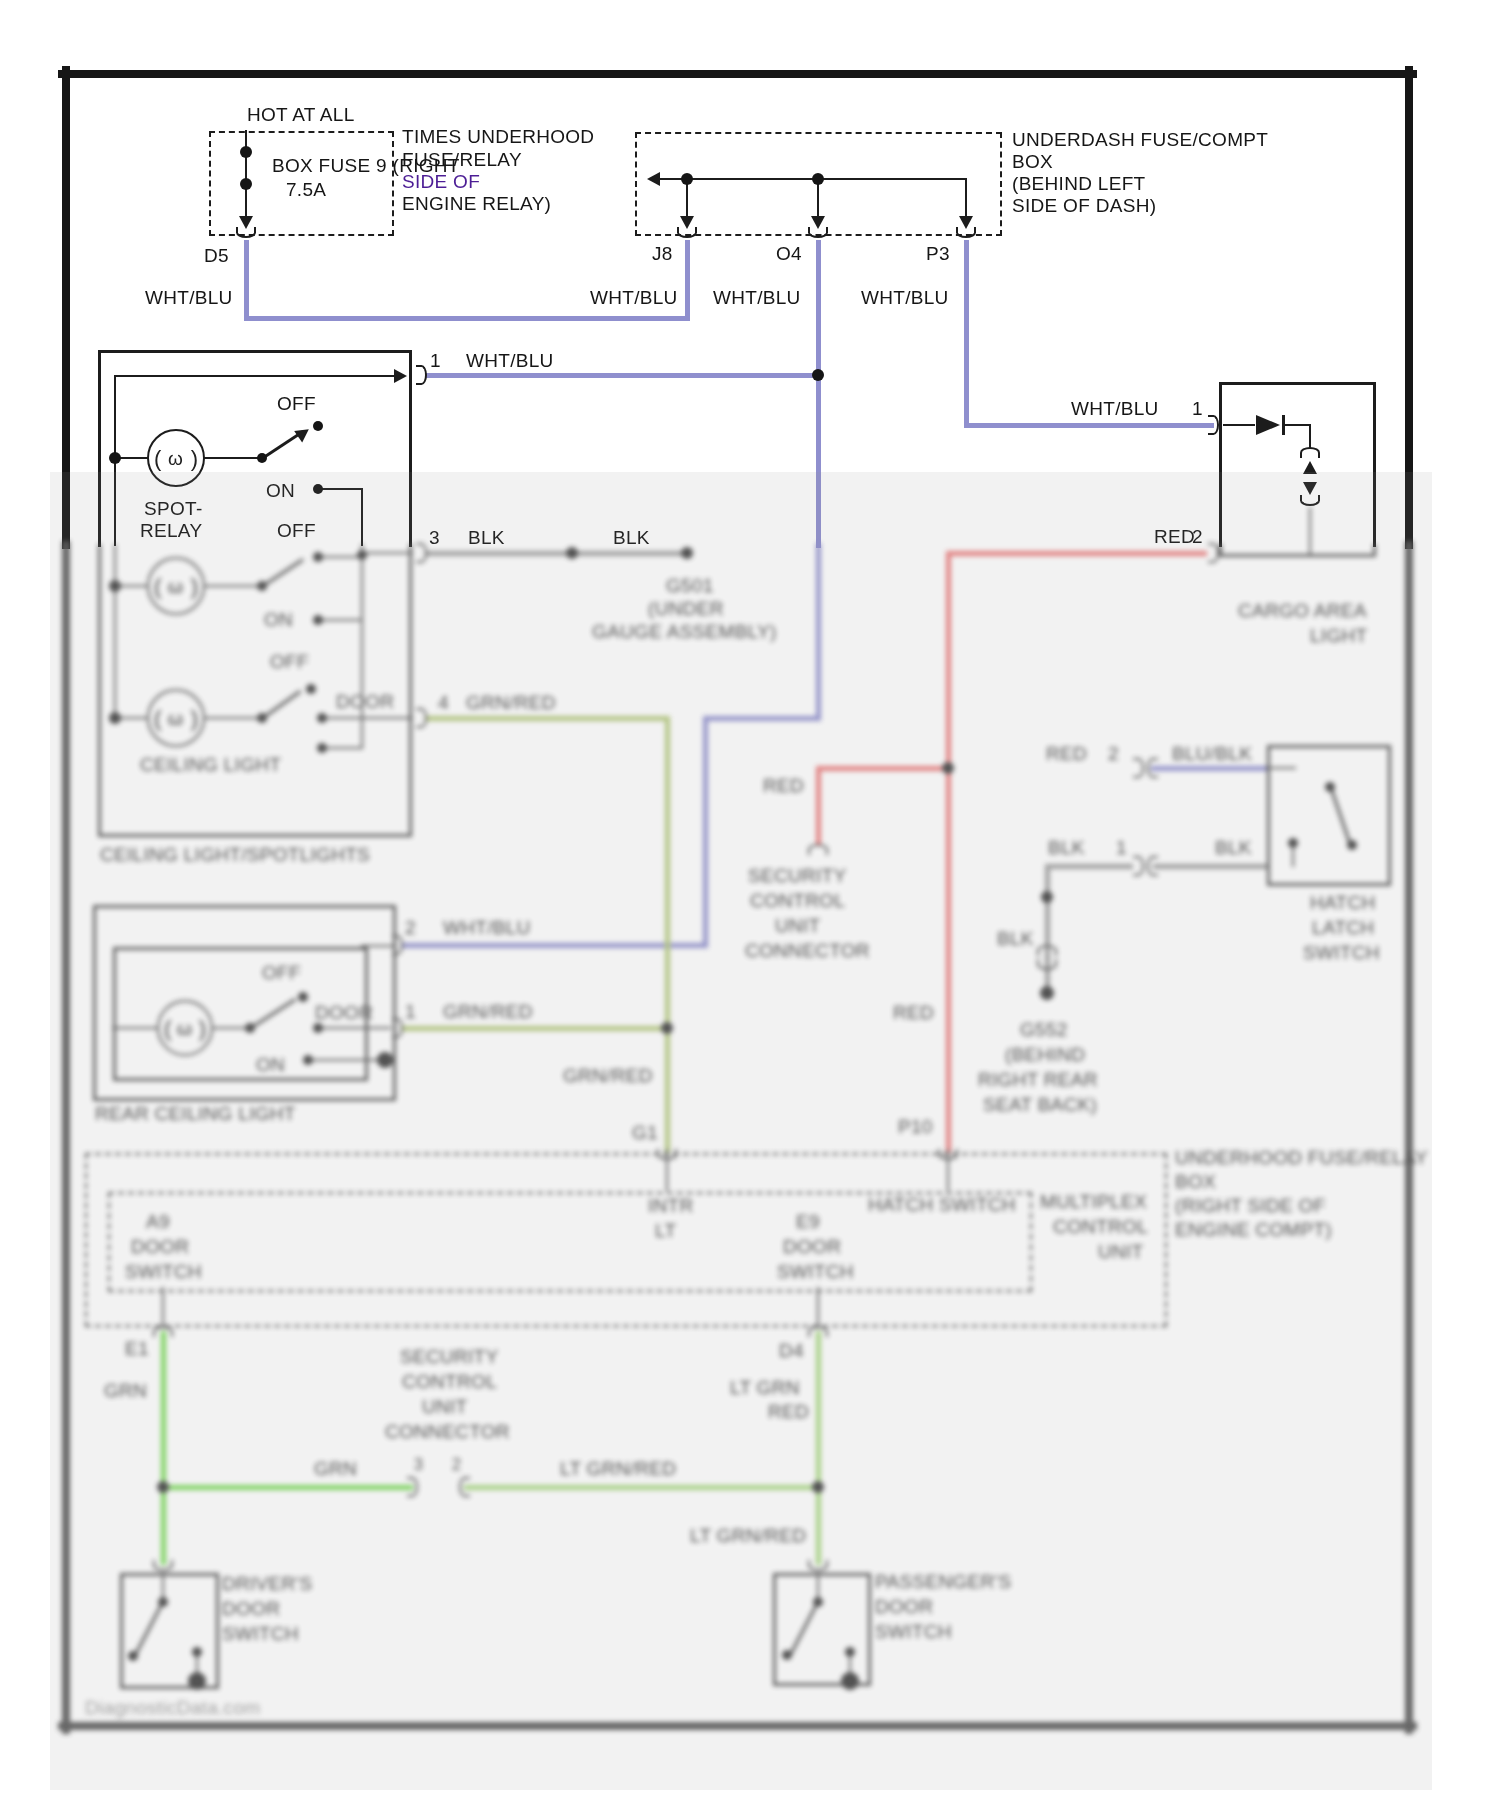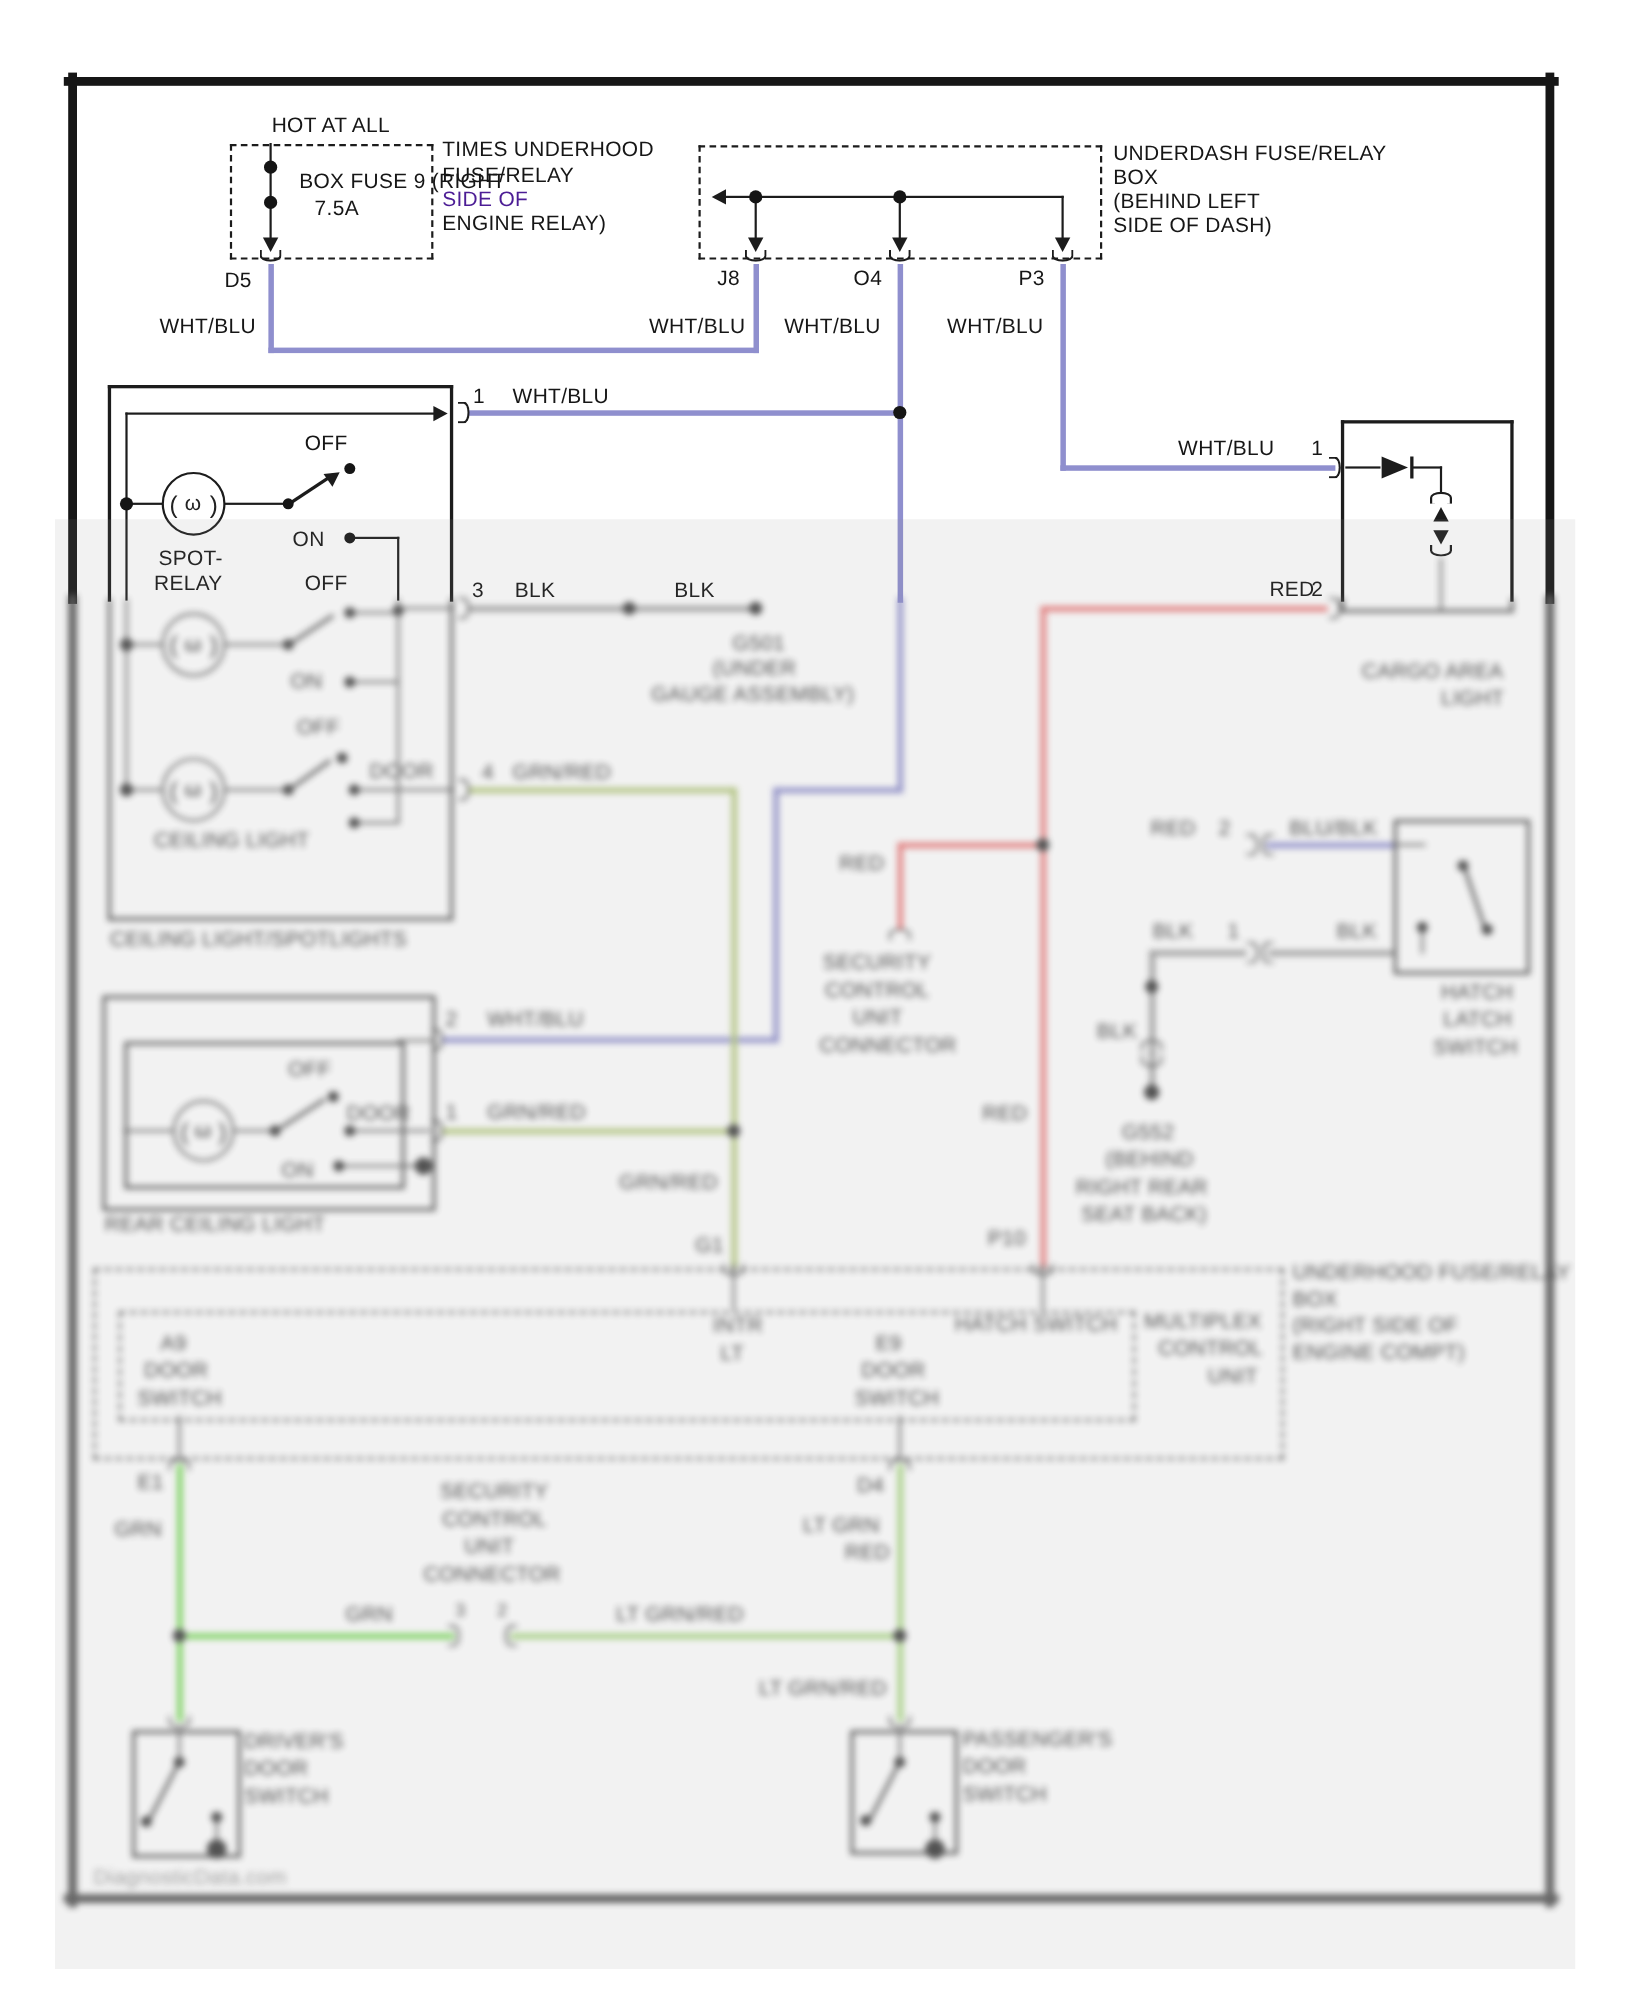--- a/index.html
+++ b/index.html
@@ -94,21 +94,21 @@
       <div class="bar" style="left: 1282px; top: 415px; width: 3px; height: 20px;"></div>
       <div class="lbl" style="left: 247px; top: 104px; color: rgb(22, 22, 22);">HOT AT ALL</div>
       <div class="lbl" style="left: 402px; top: 126px; color: rgb(22, 22, 22);">TIMES UNDERHOOD</div>
       <div class="lbl" style="left: 402px; top: 149px; color: rgb(22, 22, 22);">FUSE/RELAY</div>
       <div class="lbl" style="left: 402px; top: 171px; color: #4c1d95;">SIDE OF</div>
       <div class="lbl" style="left: 402px; top: 193px; color: rgb(22, 22, 22);">ENGINE RELAY)</div>
       <div class="lbl" style="left: 272px; top: 155px; color: rgb(22, 22, 22);">BOX FUSE 9 (RIGHT</div>
       <div class="lbl" style="left: 272px; top: 179px; color: rgb(22, 22, 22); margin-left: 14px;">7.5A</div>
       <div class="lbl" style="left: 204px; top: 245px; color: rgb(22, 22, 22);">D5</div>
       <div class="lbl" style="left: 145px; top: 287px; color: rgb(22, 22, 22);">WHT/BLU</div>
-      <div class="lbl" style="left: 1012px; top: 129px; color: rgb(22, 22, 22);">UNDERDASH FUSE/RELAY</div>
+      <div class="lbl" style="left: 1012px; top: 129px; color: rgb(22, 22, 22);">UNDERDASH FUSE/COMPT</div>
       <div class="lbl" style="left: 1012px; top: 151px; color: rgb(22, 22, 22);">BOX</div>
       <div class="lbl" style="left: 1012px; top: 173px; color: rgb(22, 22, 22);">(BEHIND LEFT</div>
       <div class="lbl" style="left: 1012px; top: 195px; color: rgb(22, 22, 22);">SIDE OF DASH)</div>
       <div class="lbl" style="left: 652px; top: 243px; color: rgb(22, 22, 22);">J8</div>
       <div class="lbl" style="left: 776px; top: 243px; color: rgb(22, 22, 22);">O4</div>
       <div class="lbl" style="left: 926px; top: 243px; color: rgb(22, 22, 22);">P3</div>
       <div class="lbl" style="left: 590px; top: 287px; color: rgb(22, 22, 22);">WHT/BLU</div>
       <div class="lbl" style="left: 713px; top: 287px; color: rgb(22, 22, 22);">WHT/BLU</div>
       <div class="lbl" style="left: 861px; top: 287px; color: rgb(22, 22, 22);">WHT/BLU</div>
       <div class="lbl" style="left: 430px; top: 350px; color: rgb(22, 22, 22);">1</div>

